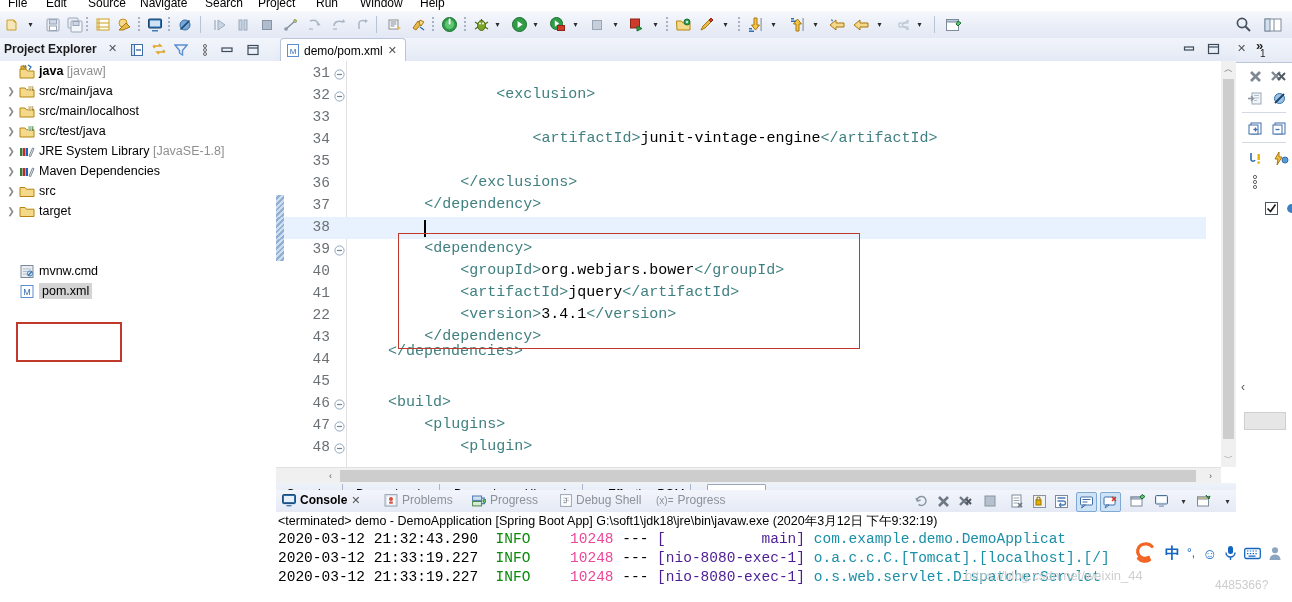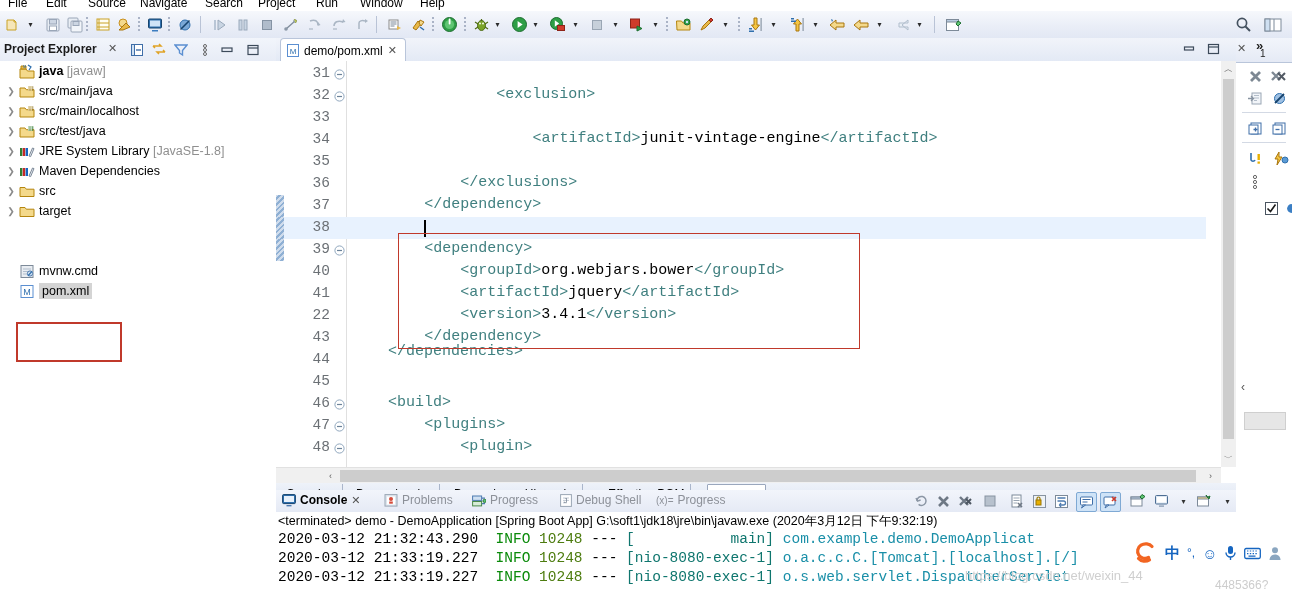--- a/index.html
+++ b/index.html
@@ -107,23 +107,23 @@
   .ctab.active{font-weight:bold;color:#000;text-align:center;}
   .ctab.idle{color:#8d9199;}
   .ctbtn{position:absolute;top:2px;width:19px;height:18px;display:flex;align-items:center;justify-content:center;}
   .ctbtn.on{background:#cfe3f7;border:1px solid #7fa9d4;border-radius:2px;}
   .cons-body{position:absolute;left:0;top:22px;width:960px;height:90px;background:#fff;overflow:hidden;}
   .termline{position:absolute;left:2px;top:1px;font-size:12.5px;color:#000;white-space:nowrap;}
   .logline{position:absolute;left:2px;font-size:14.5px;white-space:pre;
     font-family:"Liberation Mono","DejaVu Sans Mono",monospace;}
   .lg-date{color:#000;}
   .lg-info{color:#0a8a0a;}
-  .lg-pid{color:#4d7c0f;}
+  .lg-pid{color:#ec4899;margin-left:31px;}
   .lg-dash{color:#000;}
-  .lg-thread{color:#0f766e;}
+  .lg-thread{color:#4c1d95;}
   .lg-cls{color:#1a8fa8;}
 
   
   .rightbar{position:absolute;left:1236px;top:38px;width:56px;height:564px;background:#fff;}
   .rb-top{position:absolute;left:0;top:0;width:56px;height:24px;
     background:linear-gradient(to bottom,#f2f5fb,#e5eaf5);border-bottom:1px solid #b9c5da;}
   .rb-ic{position:absolute;width:22px;height:20px;display:flex;align-items:center;justify-content:center;}
   .rb-sep{position:absolute;left:6px;width:44px;height:1px;background:#d3d9e4;}
   .rb-strip{position:absolute;left:0;top:340px;width:56px;height:224px;background:#fff;}
   .rb-box{position:absolute;left:8px;top:34px;width:40px;height:16px;background:#e6e6e6;border:1px solid #cfcfcf;}

